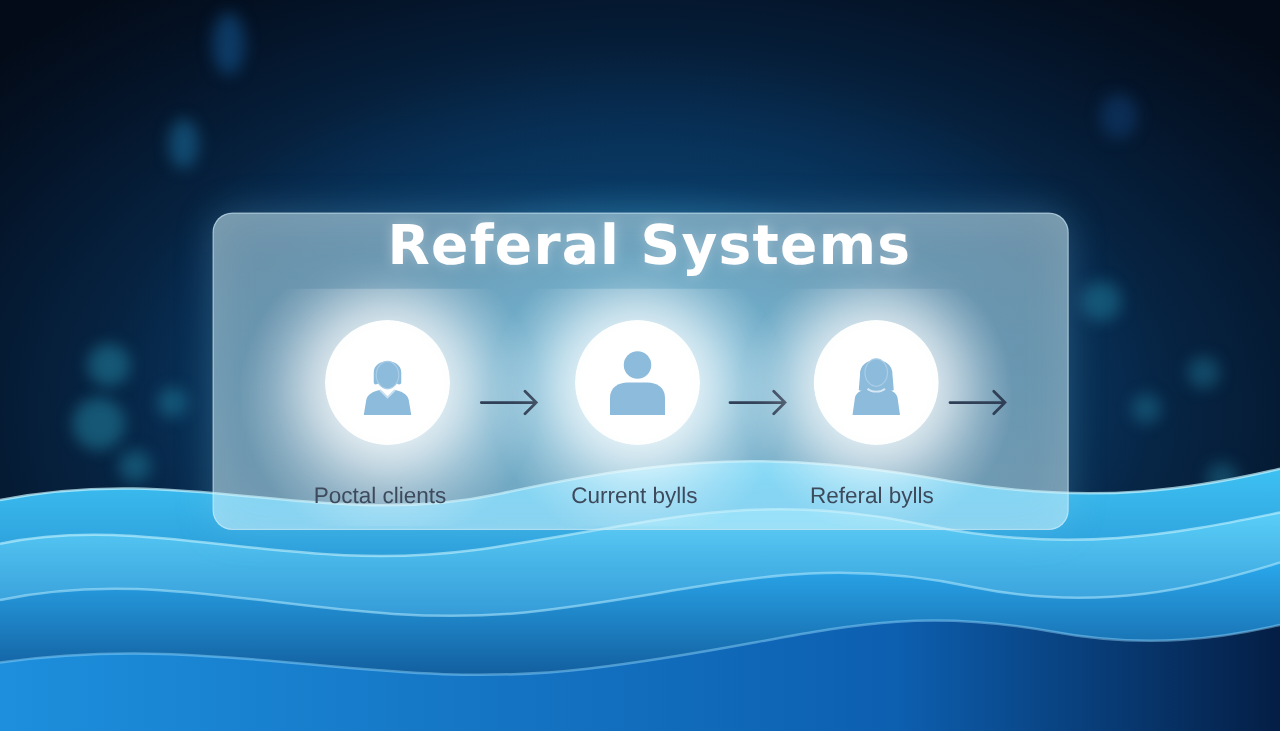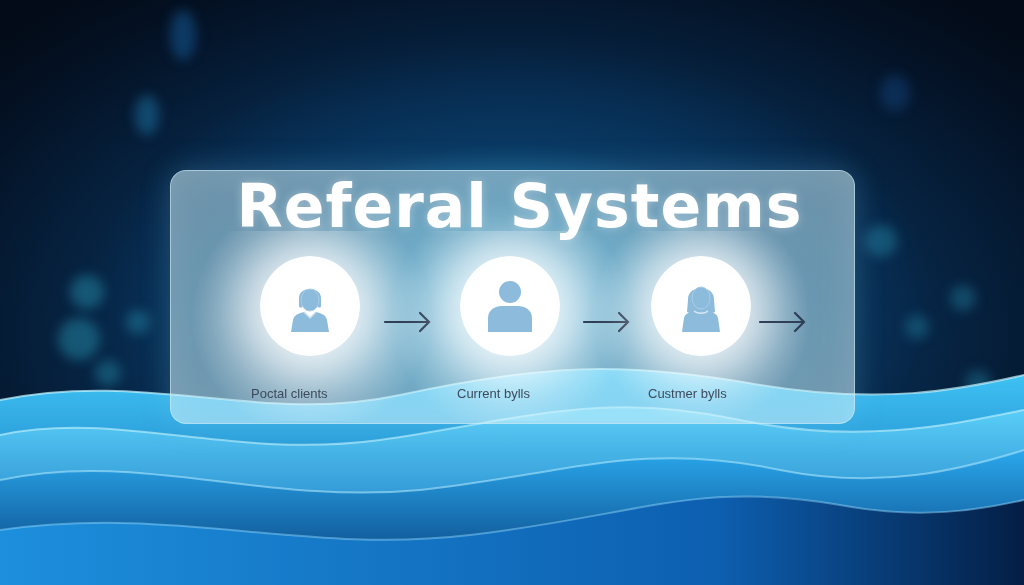--- a/index.html
+++ b/index.html
@@ -27,33 +27,33 @@
   .card-glow {
     position: absolute; left: 0; right: 0; top: 60px; height: 190px;
     background:
       radial-gradient(circle 120px at 140px 85px, rgba(255,255,255,0.85), rgba(255,255,255,0) 100%),
       radial-gradient(circle 120px at 340px 85px, rgba(255,255,255,0.85), rgba(255,255,255,0) 100%),
       radial-gradient(circle 110px at 530px 85px, rgba(255,255,255,0.8), rgba(255,255,255,0) 100%);
   }
   .title {
     position: absolute; left: 0; width: 100%; top: 0px; text-align: center;
     font-family: "DejaVu Sans", sans-serif; font-weight: bold;
-    font-size: 60px; letter-spacing: 1px; color: #ffffff;
+    font-size: 44px; letter-spacing: 1px; color: #ffffff;
     text-shadow: 0 0 10px rgba(255,255,255,0.35);
     padding-left: 14px; box-sizing: border-box;
   }
   .step-circle {
     position: absolute; width: 100px; height: 100px; border-radius: 50%;
     background: radial-gradient(circle, #ffffff 60%, rgba(255,255,255,0.9) 100%);
     box-shadow: 0 0 40px 18px rgba(255,255,255,0.55);
   }
   .step-circle svg { position: absolute; left: 25px; top: 22px; width: 50px; height: 56px; }
   .arrow { position: absolute; width: 50px; height: 24px; }
   .label {
-    position: absolute; top: 215px; font-size: 13px; color: #3d4a5c;
+    position: absolute; top: 215px; font-size: 18px; color: #3d4a5c;
     font-family: "Liberation Sans", sans-serif; white-space: nowrap;
   }
 </style>
 </head>
 <body>
 
 <div class="bg"></div>
 
 <div class="bokeh" style="left:170px;top:10px;width:26px;height:50px;background:rgba(20,90,150,0.55);"></div>
 <div class="bokeh" style="left:135px;top:95px;width:24px;height:40px;background:rgba(30,120,170,0.5);"></div>
@@ -130,14 +130,14 @@
     <svg viewBox="0 0 50 56">
       <path d="M12,22 C11,6 39,6 38,22 L39,34 C36,36 14,36 11,34 Z" fill="#8dbbdc"></path>
       <ellipse cx="25" cy="20" rx="9" ry="11" fill="#8dbbdc" stroke="#a9cde6" stroke-width="1"></ellipse>
       <path d="M6,54 L8,40 C9,36 13,34 18,33 C21,36 29,36 32,33 C37,34 41,36 42,40 L44,54 Z" fill="#8dbbdc"></path>
       <path d="M18,33 C21,36 29,36 32,33" fill="none" stroke="#d6e8f4" stroke-width="1.5"></path>
     </svg>
   </div>
   <svg class="arrow" viewBox="0 0 50 24" style="left:587px;top:139px;">
     <path d="M2,12 L46,12 M37,3 L46,12 L37,21" fill="none" stroke="#2f3f55" stroke-width="2.2" stroke-linecap="round"></path>
   </svg>
-  <div class="label" style="left:477px;">Custmer bylls</div>
+  <div class="label" style="left:477px;">Referal bylls</div>
 </div>
 
 </body></html>

